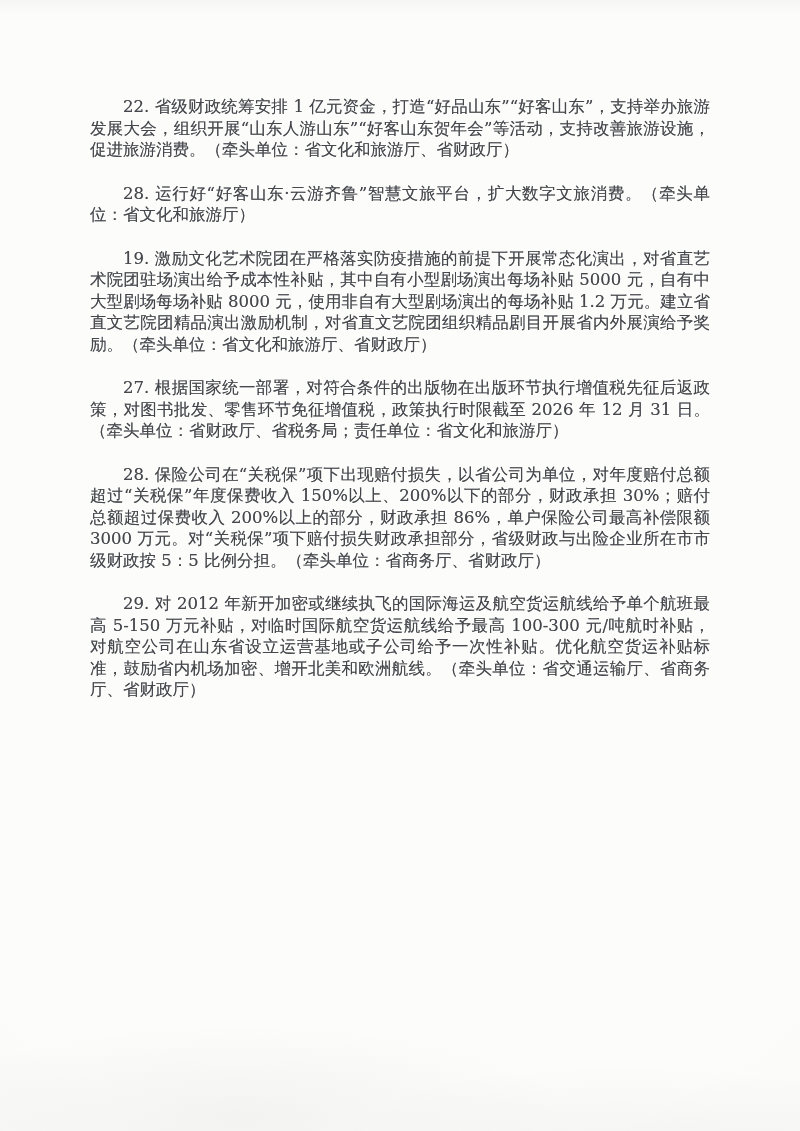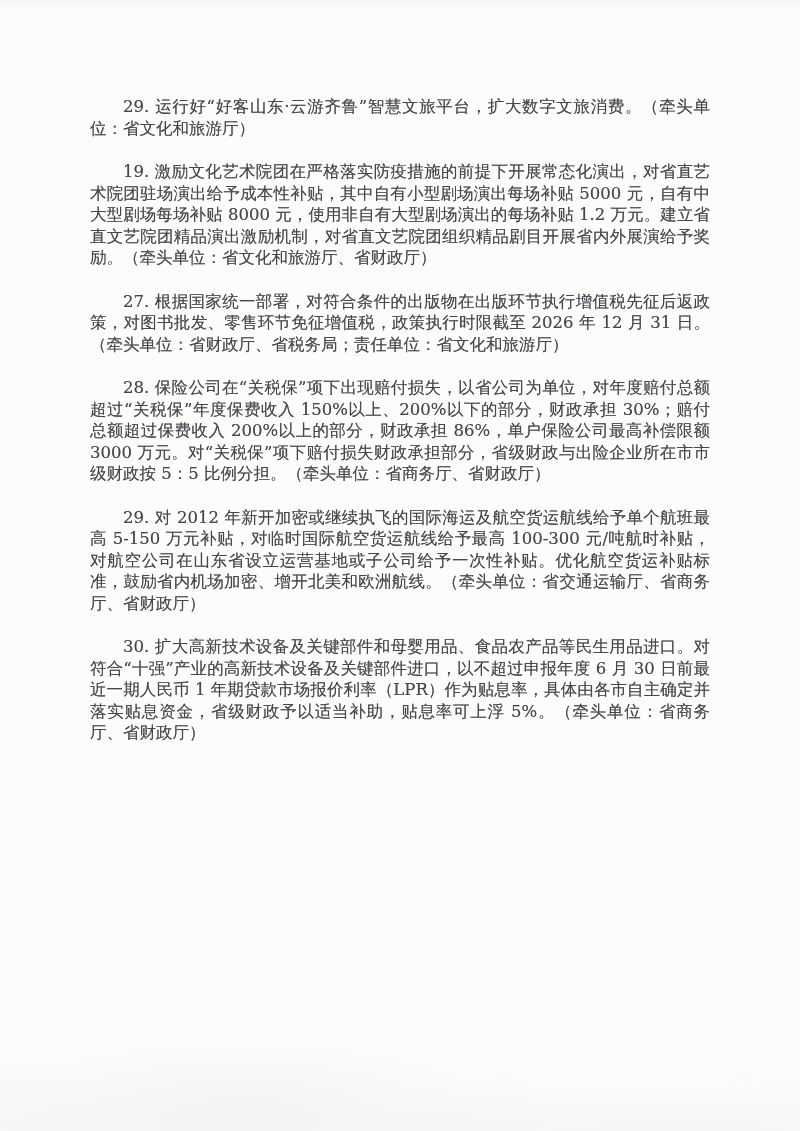--- a/index.html
+++ b/index.html
@@ -44,20 +44,20 @@
     margin: 0 0 22px 0;
     text-shadow: 0 0 0.5px rgba(69,71,76,0.55);
     word-break: break-all;
   }
 </style>
 </head>
 <body>
 
 <div class="sheet">
   <div class="content">
-    <p>29. 运行好“好客山东·云游齐鲁”智慧文旅平台，扩大数字文旅消费。（牵头单位：省文化和旅游厅）</p>
+    <p>22. 省级财政统筹安排 1 亿元资金，打造“好品山东”“好客山东”，支持举办旅游发展大会，组织开展“山东人游山东”“好客山东贺年会”等活动，支持改善旅游设施，促进旅游消费。（牵头单位：省文化和旅游厅、省财政厅）</p>
+    <p>28. 运行好“好客山东·云游齐鲁”智慧文旅平台，扩大数字文旅消费。（牵头单位：省文化和旅游厅）</p>
     <p>19. 激励文化艺术院团在严格落实防疫措施的前提下开展常态化演出，对省直艺术院团驻场演出给予成本性补贴，其中自有小型剧场演出每场补贴 5000 元，自有中大型剧场每场补贴 8000 元，使用非自有大型剧场演出的每场补贴 1.2 万元。建立省直文艺院团精品演出激励机制，对省直文艺院团组织精品剧目开展省内外展演给予奖励。（牵头单位：省文化和旅游厅、省财政厅）</p>
     <p>27. 根据国家统一部署，对符合条件的出版物在出版环节执行增值税先征后返政策，对图书批发、零售环节免征增值税，政策执行时限截至 2026 年 12 月 31 日。（牵头单位：省财政厅、省税务局；责任单位：省文化和旅游厅）</p>
     <p>28. 保险公司在“关税保”项下出现赔付损失，以省公司为单位，对年度赔付总额超过“关税保”年度保费收入 150%以上、200%以下的部分，财政承担 30%；赔付总额超过保费收入 200%以上的部分，财政承担 86%，单户保险公司最高补偿限额 3000 万元。对“关税保”项下赔付损失财政承担部分，省级财政与出险企业所在市市级财政按 5：5 比例分担。（牵头单位：省商务厅、省财政厅）</p>
     <p>29. 对 2012 年新开加密或继续执飞的国际海运及航空货运航线给予单个航班最高 5-150 万元补贴，对临时国际航空货运航线给予最高 100-300 元/吨航时补贴，对航空公司在山东省设立运营基地或子公司给予一次性补贴。优化航空货运补贴标准，鼓励省内机场加密、增开北美和欧洲航线。（牵头单位：省交通运输厅、省商务厅、省财政厅）</p>
-    <p>30. 扩大高新技术设备及关键部件和母婴用品、食品农产品等民生用品进口。对符合“十强”产业的高新技术设备及关键部件进口，以不超过申报年度 6 月 30 日前最近一期人民币 1 年期贷款市场报价利率（LPR）作为贴息率，具体由各市自主确定并落实贴息资金，省级财政予以适当补助，贴息率可上浮 5%。（牵头单位：省商务厅、省财政厅）</p>
   </div>
 </div>
 
 </body></html>

